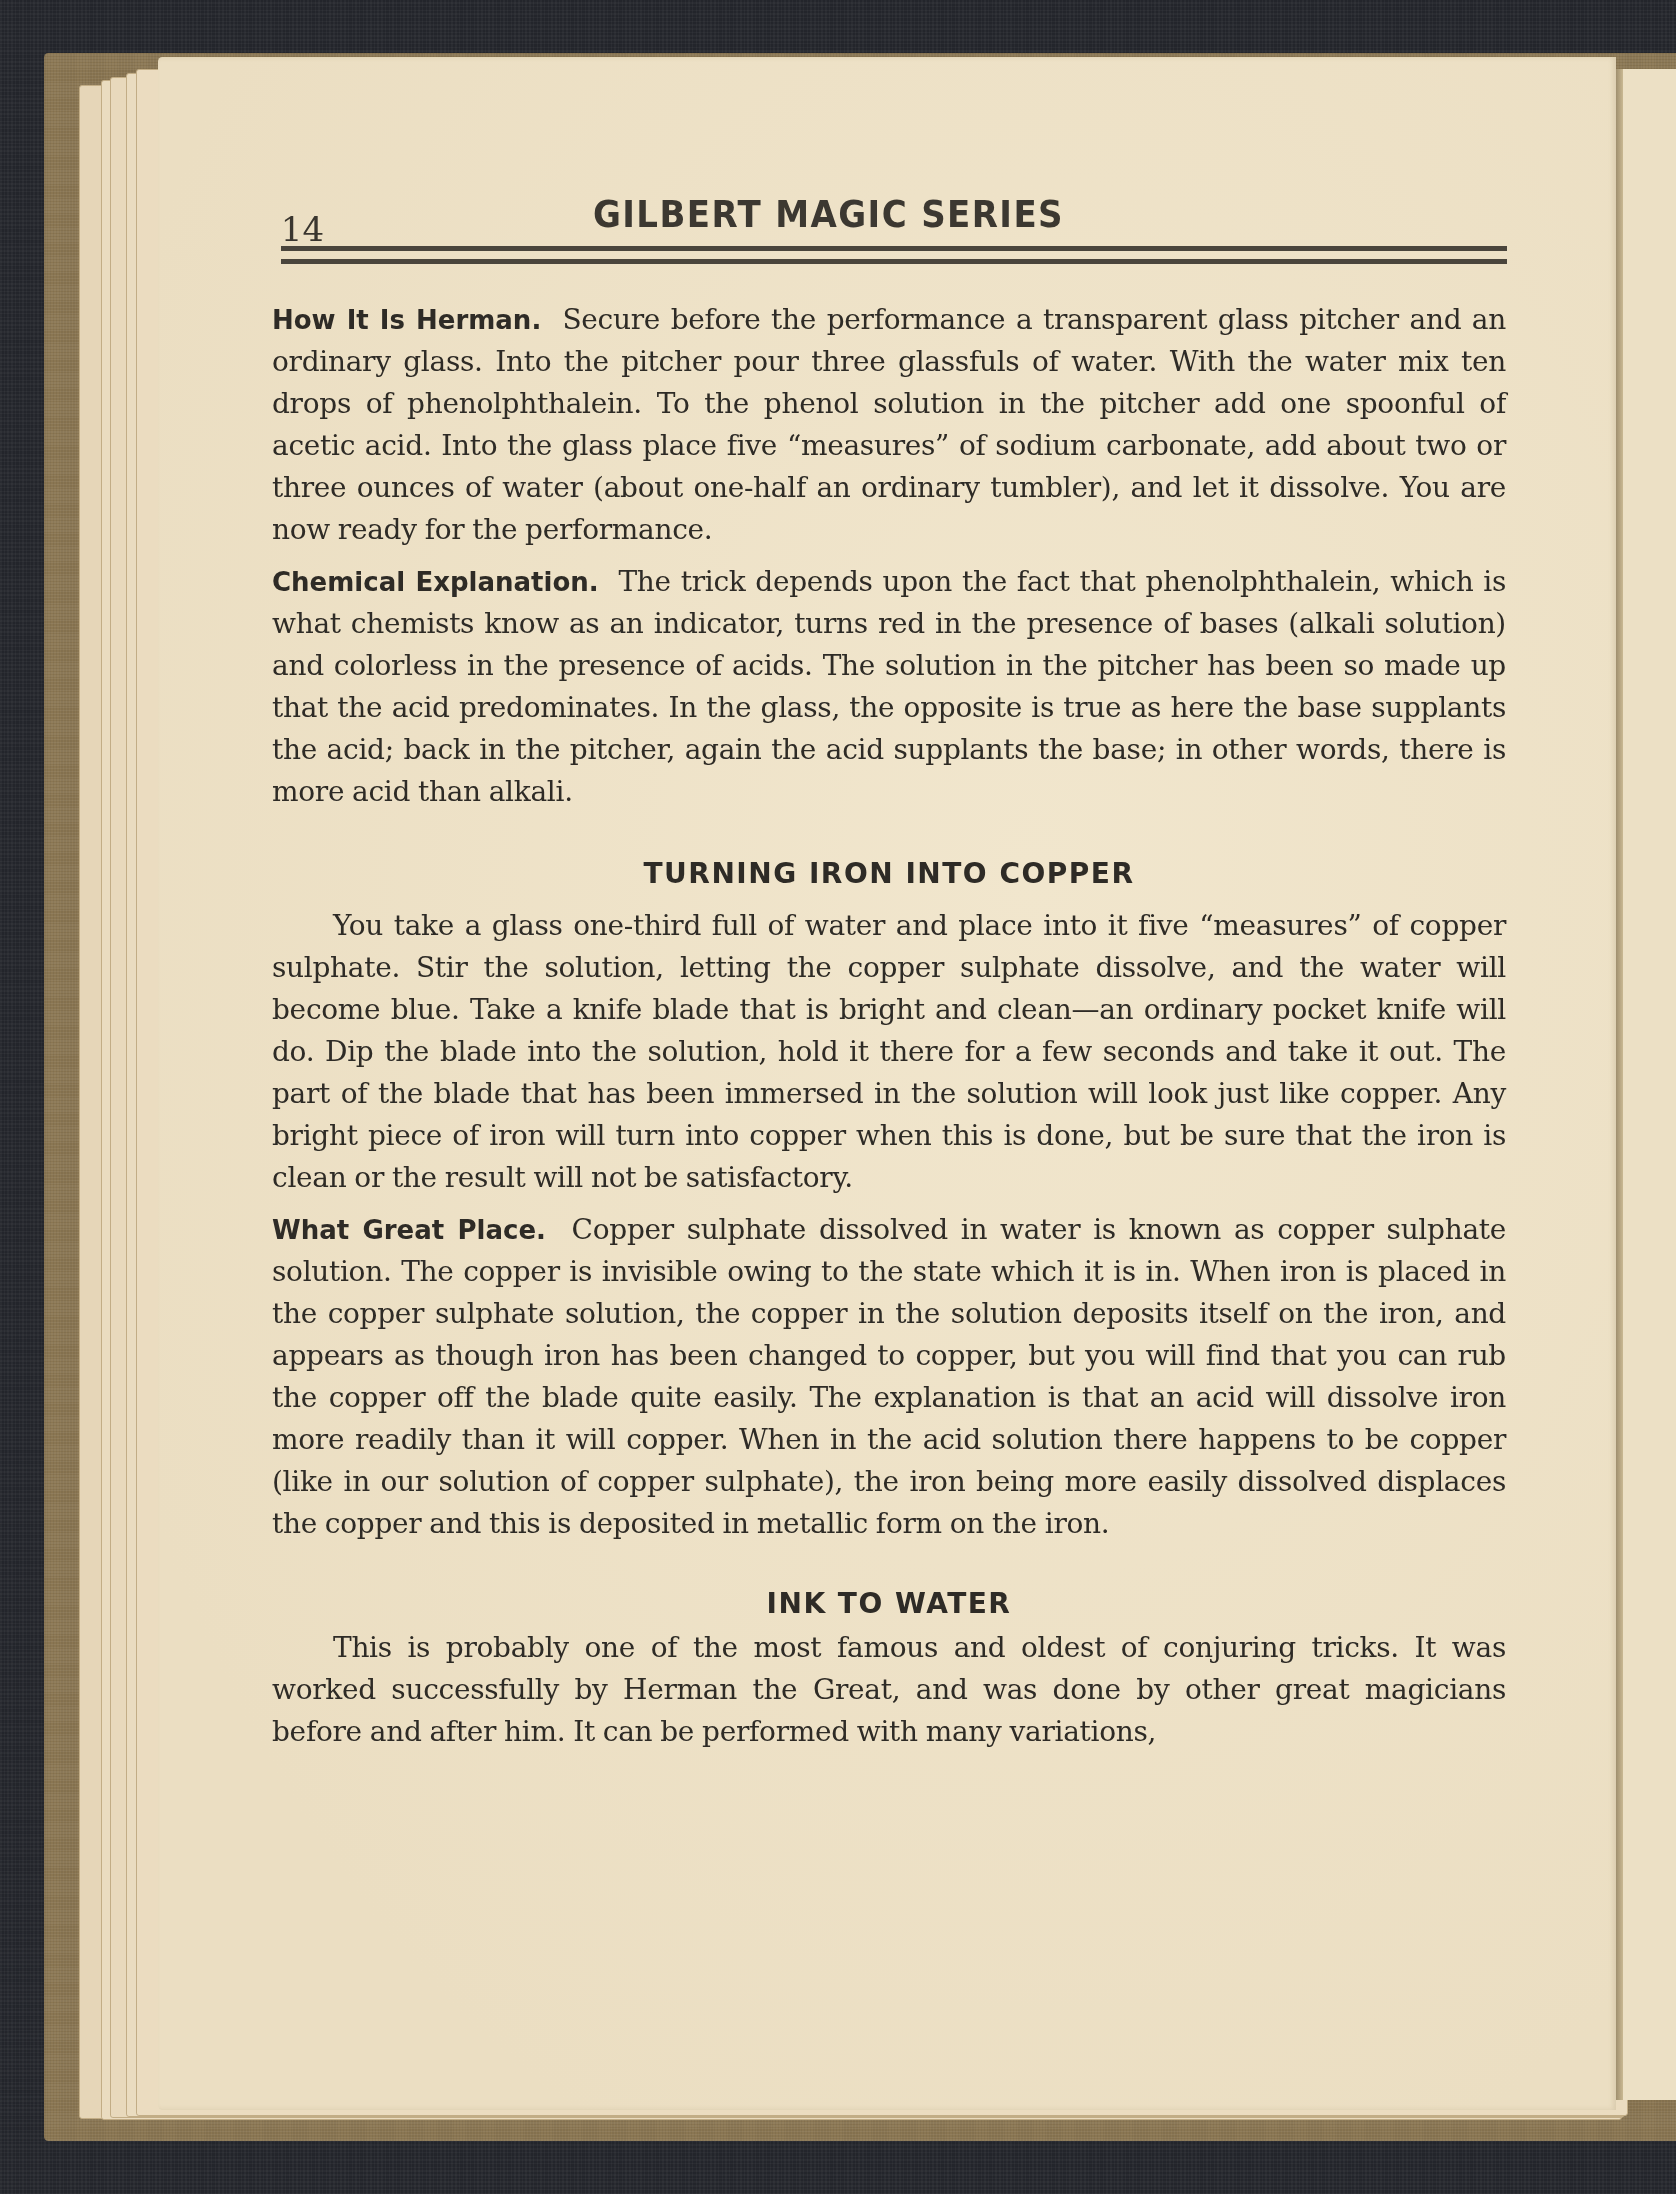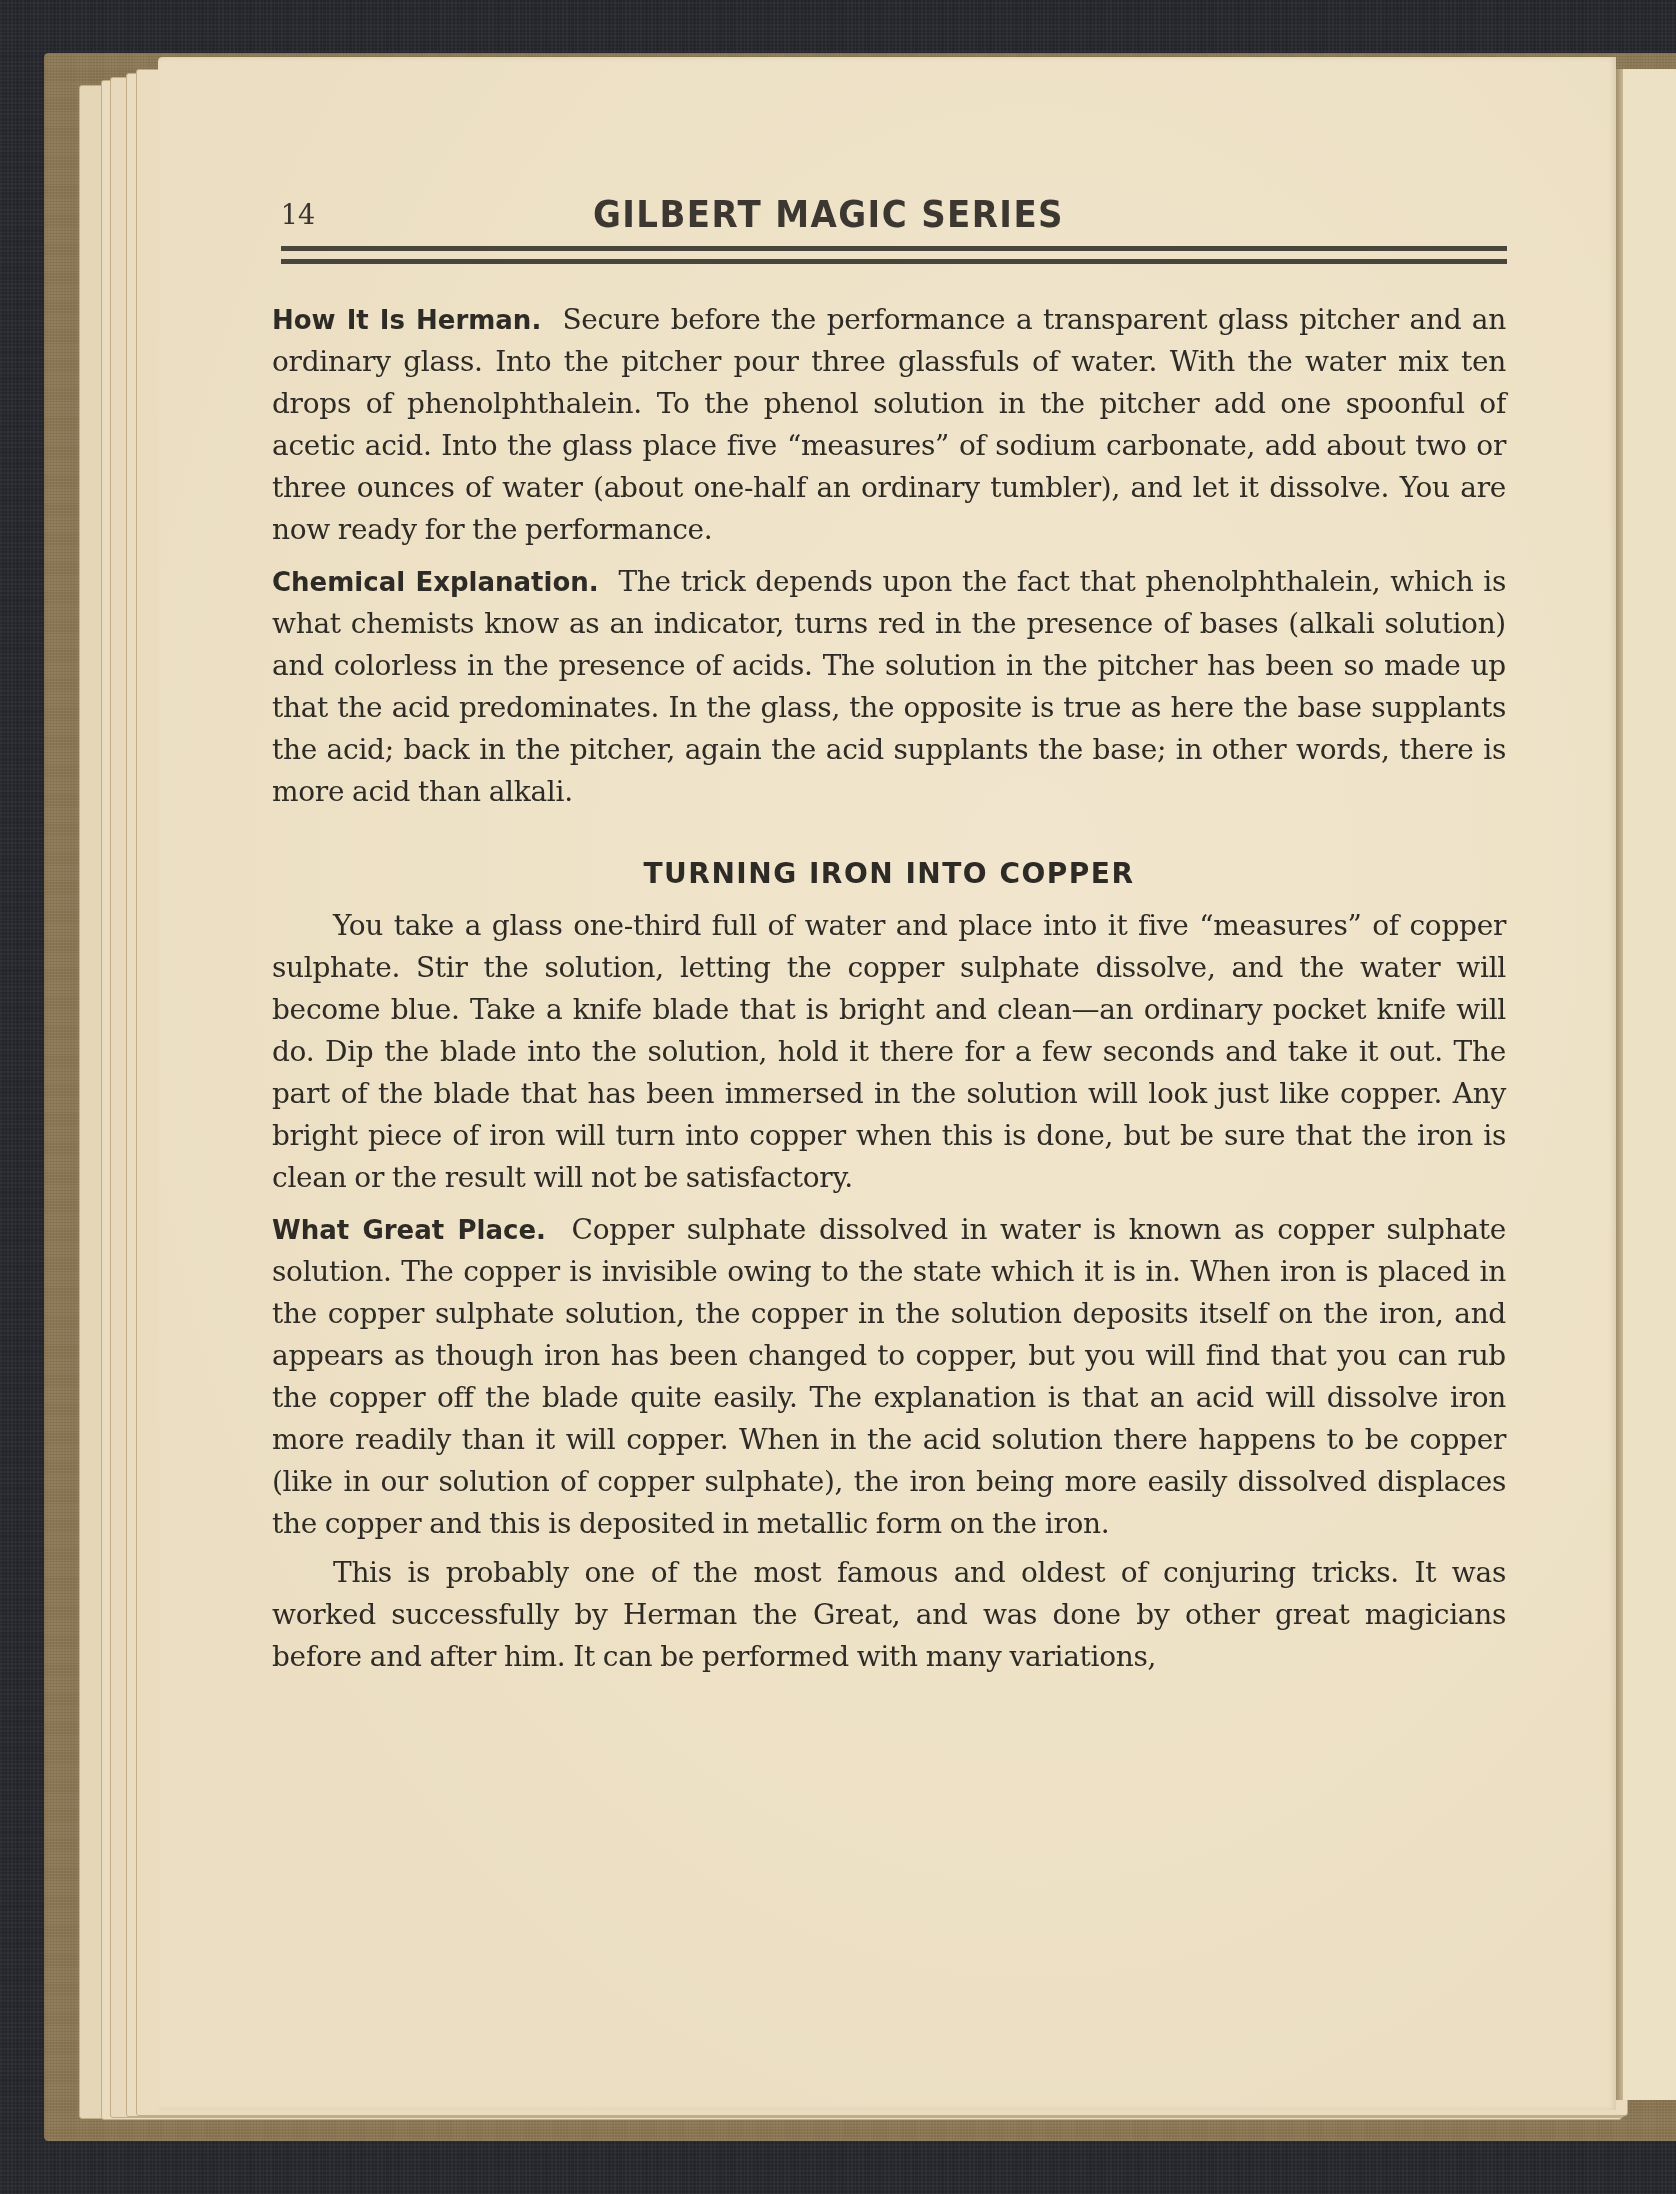--- a/index.html
+++ b/index.html
@@ -79,22 +79,22 @@
     width: 1234px;
     color: #2d2a25;
   }
   .running-head {
     position: relative;
     height: 48px;
   }
   .page-number {
     position: absolute;
     left: 8.8px;
-    top: 8px;
-    font-size: 27px;
+    top: 18px;
+    font-size: 34px;
     font-family: "DejaVu Serif", serif;
     color: #3a362f;
   }
   .series-title {
     position: absolute;
     left: 321px;
     top: 1.5px;
     font-family: "DejaVu Sans", sans-serif;
     font-weight: bold;
     font-size: 37px;
@@ -180,15 +180,16 @@
   </p>
 
   <h2 class="section-heading h1">TURNING IRON INTO COPPER</h2>
   <p class="para indent p4">You take a glass one-third full of water and place into it five “measures” of copper sulphate. Stir the solution, letting the copper sulphate dissolve, and the water will become blue. Take a knife blade that is bright and clean—an ordinary pocket knife will do. Dip the blade into the solution, hold it there for a few seconds and take it out. The part of the blade that has been immersed in the solution will look just like copper. Any bright piece of iron will turn into copper when this is done, but be sure that the iron is clean or the result will not be satisfactory.</p>
 
   <p class="para blk5">
     <span class="lead">What Great Place.</span>&nbsp;
     <span>Copper sulphate dissolved in water is known as copper sulphate solution. The copper is invisible owing to the state which it is in. When iron is placed in the copper sulphate solution, the copper in the solution deposits itself on the iron, and appears as though iron has been changed to copper, but you will find that you can rub the copper off the blade quite easily. The explanation is that an acid will dissolve iron more readily than it will copper. When in the acid solution there happens to be copper (like in our solution of copper sulphate), the iron being more easily dissolved displaces the copper and this is deposited in metallic form on the iron.</span>
   </p>
 
+  <h2 class="section-heading h2">INK TO WATER</h2>
   <p class="para indent p6">This is probably one of the most famous and oldest of conjuring tricks. It was worked successfully by Herman the Great, and was done by other great magicians before and after him. It can be performed with many variations,</p>
 </div>
 
 
 </body></html>

